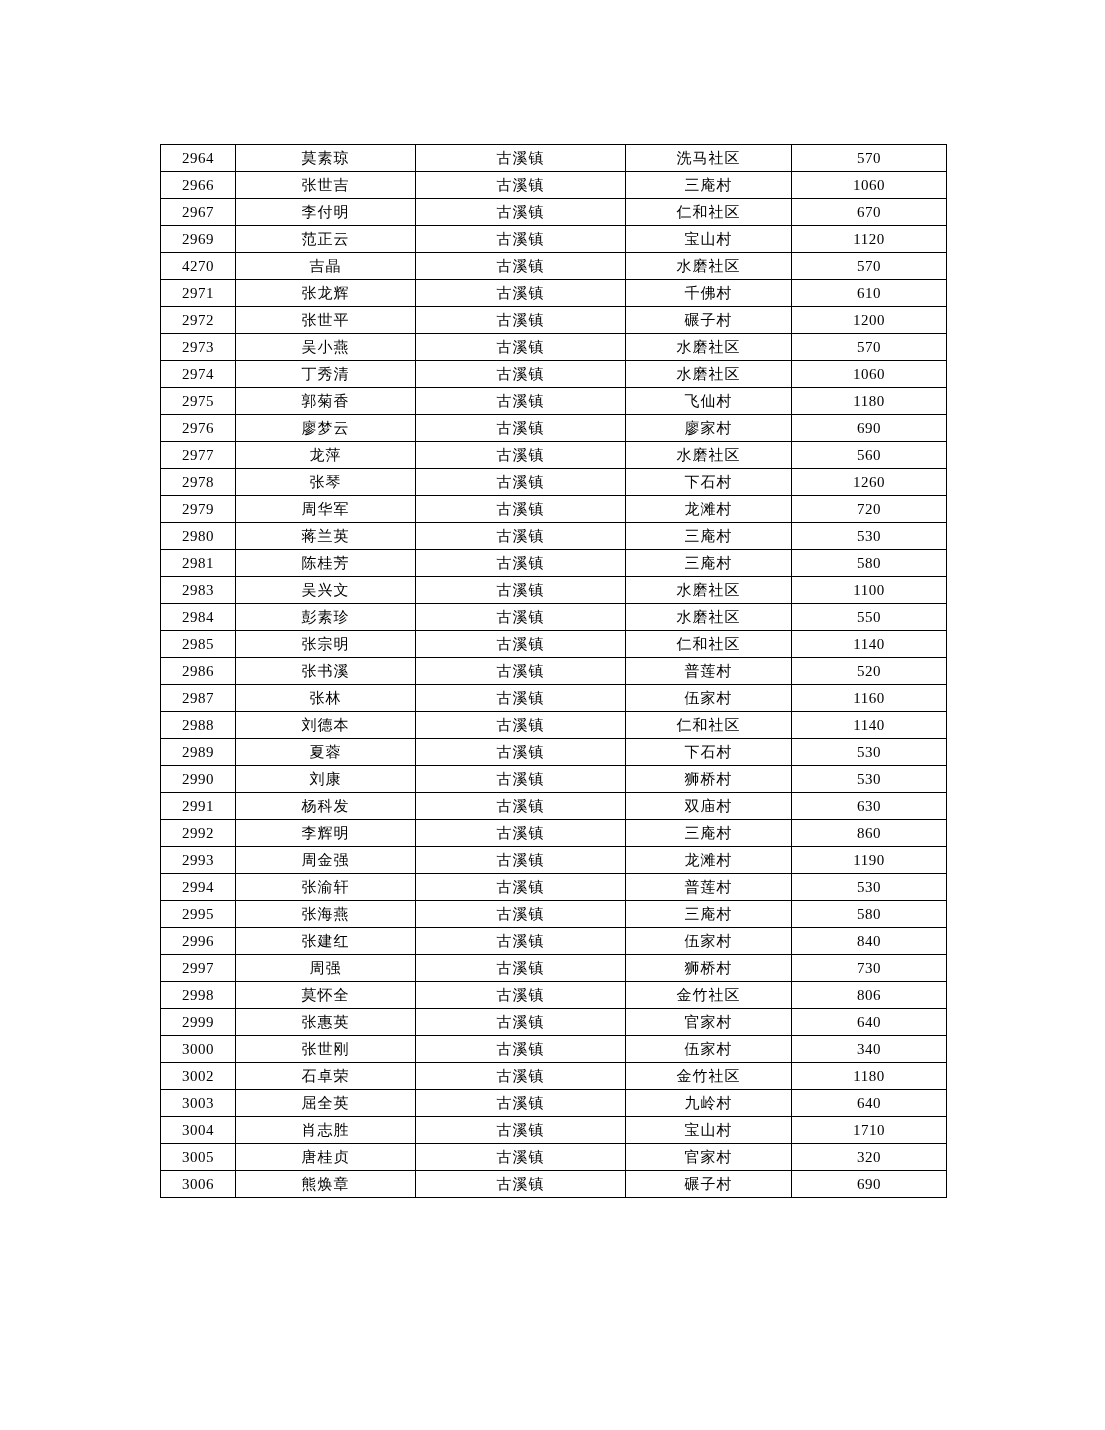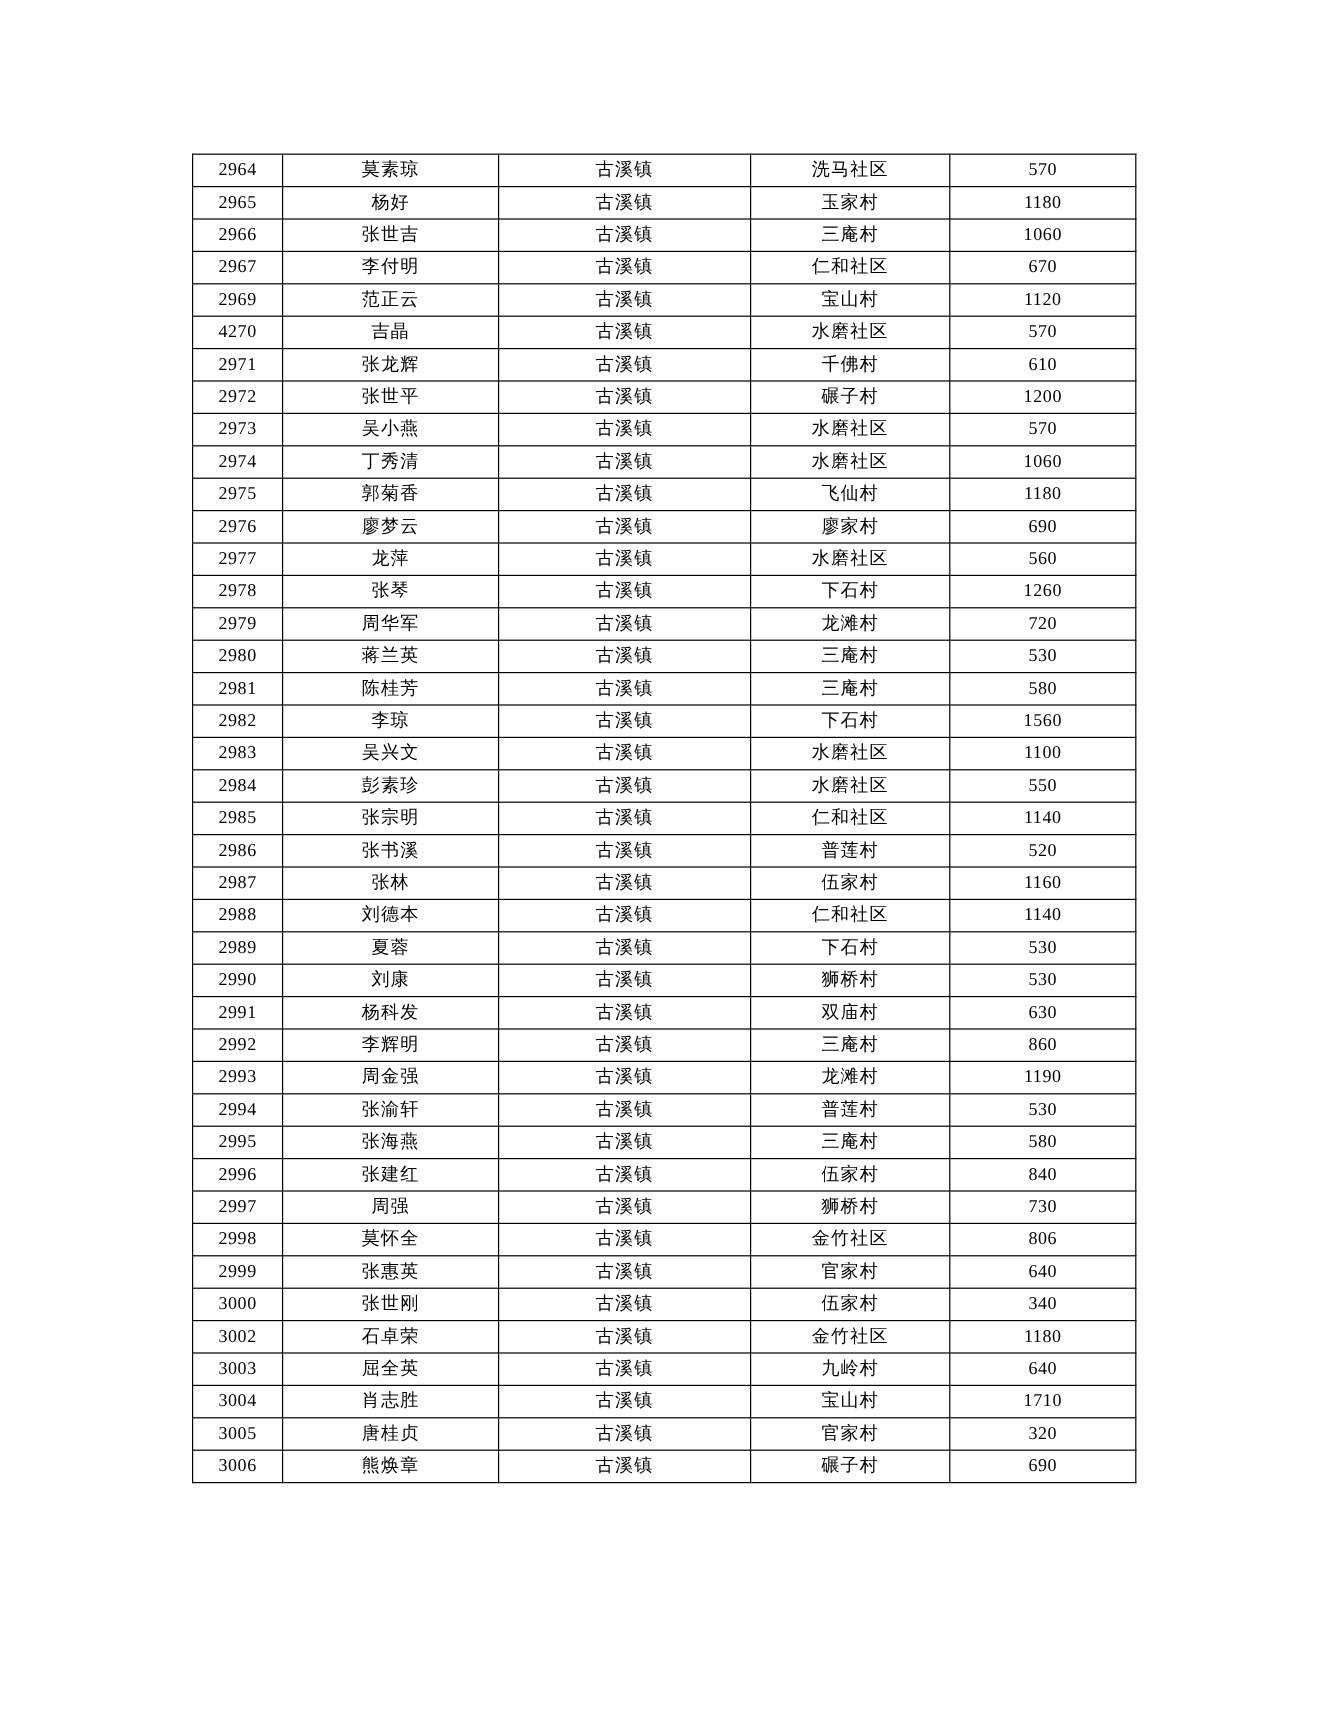--- a/index.html
+++ b/index.html
@@ -17,21 +17,21 @@
     position: absolute;
     left: 0;
     top: 0;
     width: 1105px;
     height: 1430px;
     background: #ffffff;
   }
   table.roster {
     position: absolute;
     left: 160px;
-    top: 128px;
+    top: 144px;
     width: 786px;
     border-collapse: collapse;
     table-layout: fixed;
   }
   table.roster td {
     border: 1px solid #000000;
     height: 27px;
     text-align: center;
     vertical-align: middle;
     font-size: 15px;
@@ -68,27 +68,20 @@
     </colgroup>
     <tbody>
         <tr>
           <td class="cell-serial">2964</td>
           <td class="cell-name">莫素琼</td>
           <td class="cell-town">古溪镇</td>
           <td class="cell-village">洗马社区</td>
           <td class="cell-amount">570</td>
         </tr>
         <tr>
-          <td class="cell-serial">2965</td>
-          <td class="cell-name">杨好</td>
-          <td class="cell-town">古溪镇</td>
-          <td class="cell-village">玉家村</td>
-          <td class="cell-amount">1180</td>
-        </tr>
-        <tr>
           <td class="cell-serial">2966</td>
           <td class="cell-name">张世吉</td>
           <td class="cell-town">古溪镇</td>
           <td class="cell-village">三庵村</td>
           <td class="cell-amount">1060</td>
         </tr>
         <tr>
           <td class="cell-serial">2967</td>
           <td class="cell-name">李付明</td>
           <td class="cell-town">古溪镇</td>
@@ -178,27 +171,20 @@
           <td class="cell-town">古溪镇</td>
           <td class="cell-village">三庵村</td>
           <td class="cell-amount">530</td>
         </tr>
         <tr>
           <td class="cell-serial">2981</td>
           <td class="cell-name">陈桂芳</td>
           <td class="cell-town">古溪镇</td>
           <td class="cell-village">三庵村</td>
           <td class="cell-amount">580</td>
-        </tr>
-        <tr>
-          <td class="cell-serial">2982</td>
-          <td class="cell-name">李琼</td>
-          <td class="cell-town">古溪镇</td>
-          <td class="cell-village">下石村</td>
-          <td class="cell-amount">1560</td>
         </tr>
         <tr>
           <td class="cell-serial">2983</td>
           <td class="cell-name">吴兴文</td>
           <td class="cell-town">古溪镇</td>
           <td class="cell-village">水磨社区</td>
           <td class="cell-amount">1100</td>
         </tr>
         <tr>
           <td class="cell-serial">2984</td>

